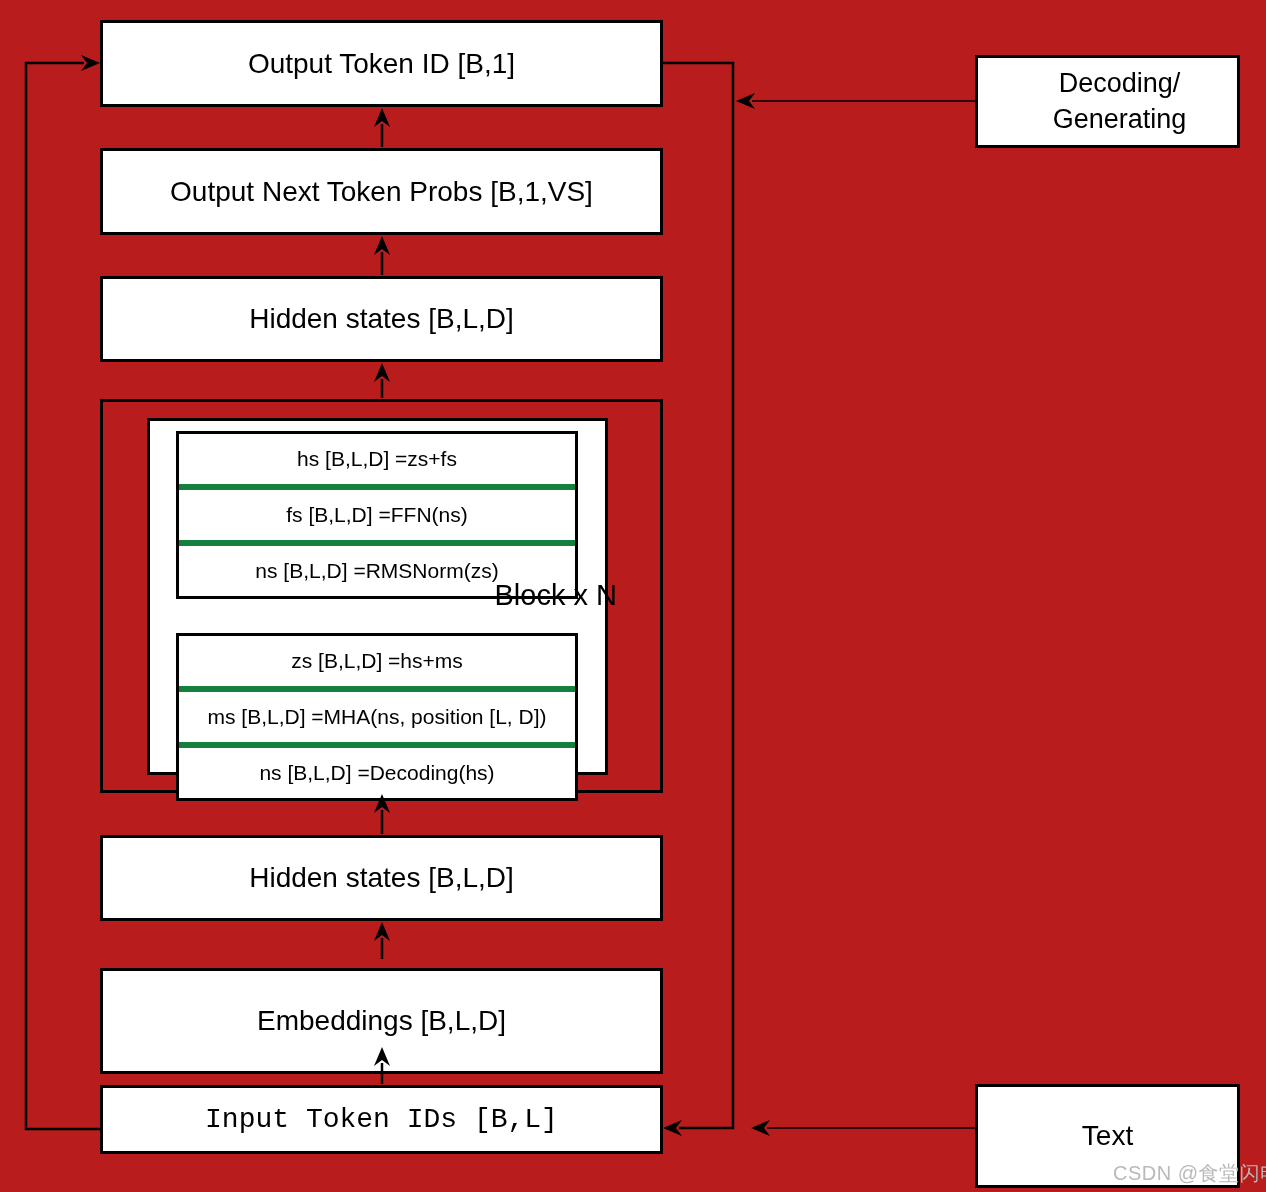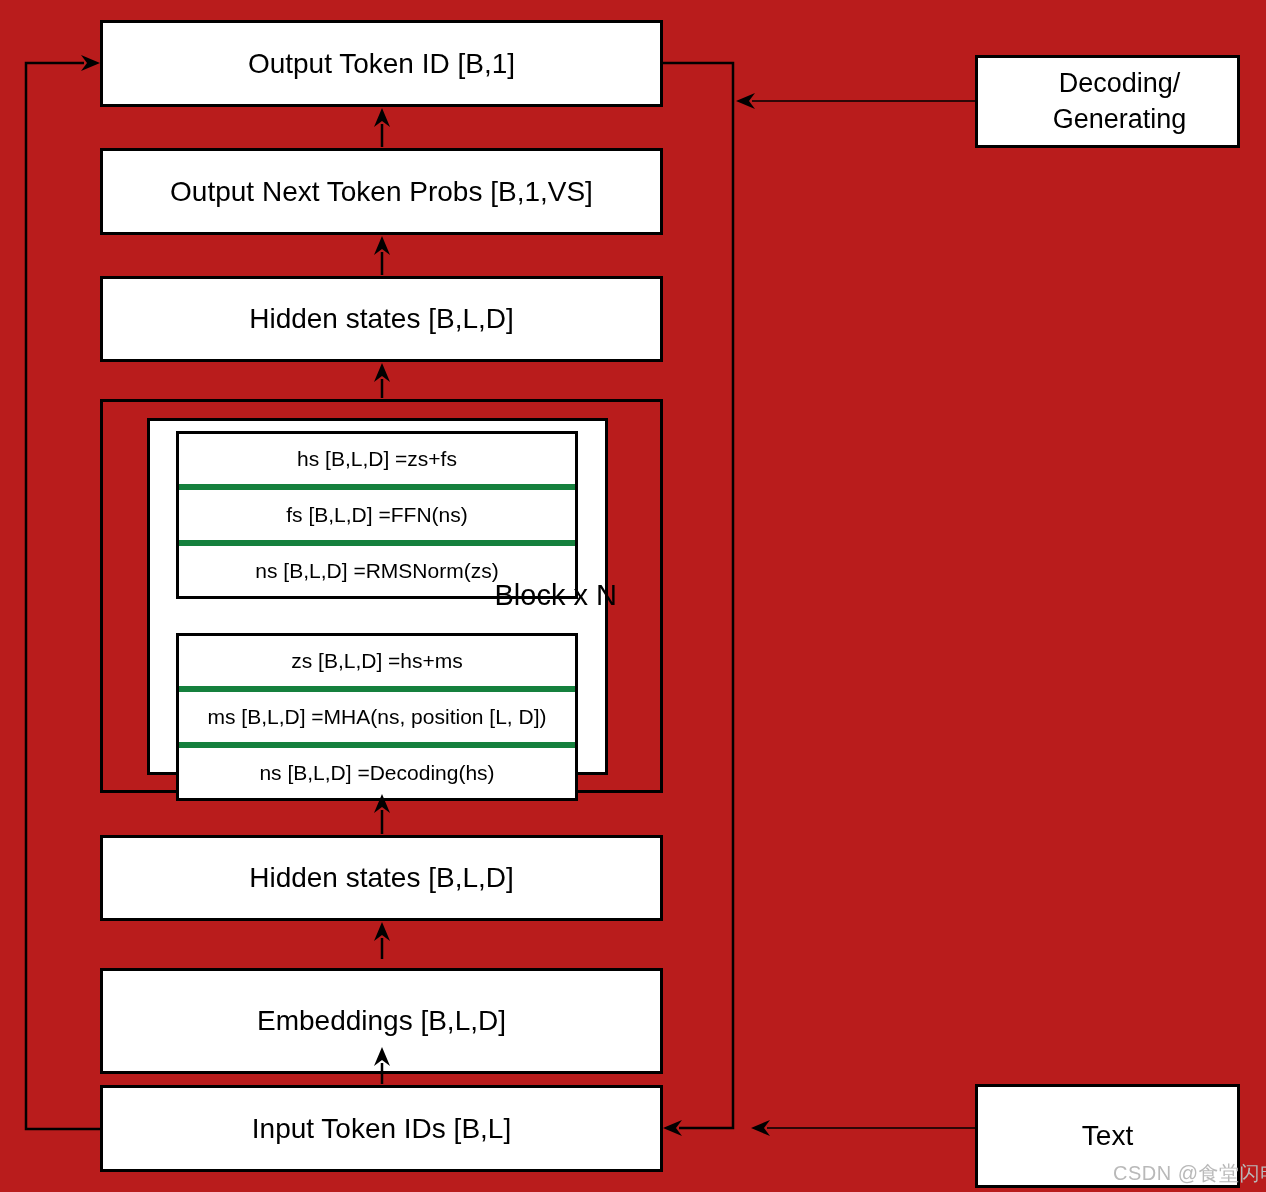--- a/index.html
+++ b/index.html
@@ -20,21 +20,21 @@
     text-align:center;
   }
   .main-box{left:100px;width:563px;font-size:28px;}
   .side-box{left:975px;width:265px;font-size:27px;line-height:1.33;}
   #b-output-token-id{top:20px;height:87px;}
   #b-output-next-token-probs{top:148px;height:87px;text-align:right;}
   #b-hidden-states-top{top:276px;height:86px;}
   #b-block-outer{top:399px;height:394px;background:transparent;}
   #b-hidden-states-bottom{top:835px;height:86px;}
   #b-embeddings{top:960px;height:106px;margin-top:8px;}
-  #b-input-token-ids{top:1085px;height:87px;}
+  #b-input-token-ids{top:1085px;height:69px;font-family:Liberation Mono, monospace;}
   #b-decoding{top:55px;height:93px;padding-left:24px;}
   #b-text{top:1084px;height:104px;font-size:28px;}
   #b-block-inner{
     position:absolute;left:147px;top:418px;width:461px;height:357px;
     box-sizing:border-box;border:3px solid #000;background:#fff;
   }
   .row-group{
     position:absolute;left:176px;width:402px;height:168px;
     box-sizing:border-box;border:3px solid #000;background:#fff;
     display:flex;flex-direction:column;

